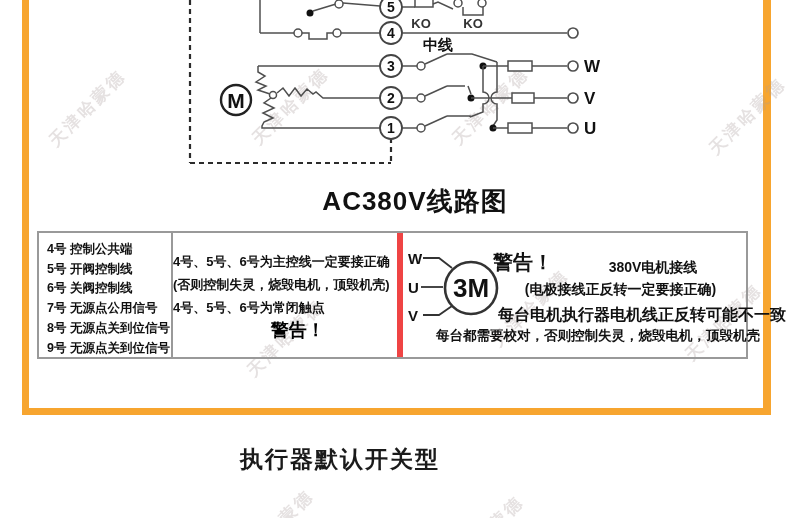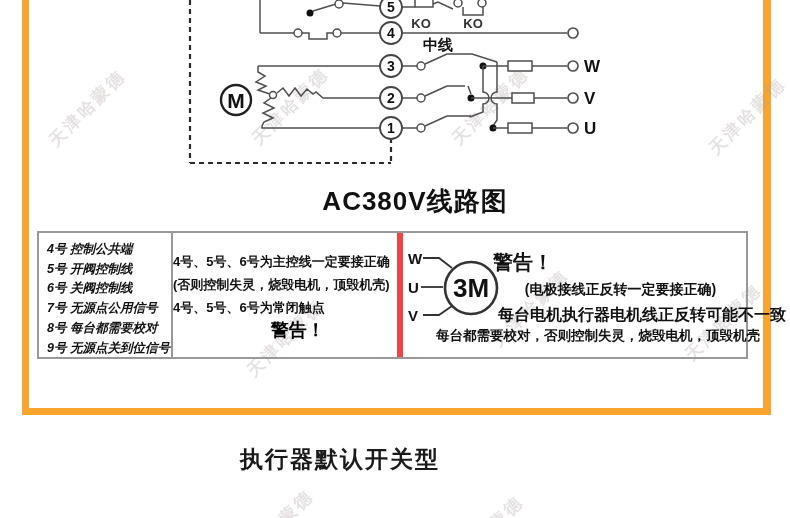--- a/index.html
+++ b/index.html
@@ -29,21 +29,21 @@
     position:absolute; left:0; top:184px; width:790px; text-align:center;
     font-size:26px; font-weight:bold; color:#111; letter-spacing:1px;margin-left:20px;
   }
 
   
   .spec-table {
     position:absolute; left:37px; top:231px; width:711px; height:128px;
     border:2px solid #999; display:flex;
   }
   .col { position:relative; height:100%; }
-  .col1 { width:134px; border-right:2px solid #999; padding:7px 0 0 8px;font-style:italic; }
+  .col1 { width:134px; border-right:2px solid #999; padding:7px 0 0 8px; }
   .col1 .line { font-size:12.5px; font-weight:bold; line-height:19.7px; color:#111; white-space:nowrap; }
   .col2 { width:230px; border-right:6px solid #ef4444; display:flex; flex-direction:column;
           justify-content:center; align-items:flex-start; }
   .col2 .t { font-size:13px; font-weight:bold; color:#111; line-height:23px; white-space:nowrap; }
   .col2 .row3 { display:flex; align-items:flex-end;flex-direction:column; }
   .col2 .warn { font-size:18px; font-weight:bold; color:#000; margin-left:12px; line-height:22px; }
   .col3 { flex:1; }
   .col3 .abs { position:absolute; font-weight:bold; color:#111; white-space:nowrap; text-align:center; }
   .c3-warn { left:90px; top:16px; font-size:20px; color:#000; }
   .c3-l1 { left:150px; top:26px; width:200px; font-size:14px; }
@@ -171,21 +171,21 @@
 </svg>
 
 <div class="diagram-title">AC380V线路图</div>
 
 <div class="spec-table">
   <div class="col col1">
     <div class="line">4号 控制公共端</div>
     <div class="line">5号 开阀控制线</div>
     <div class="line">6号 关阀控制线</div>
     <div class="line">7号 无源点公用信号</div>
-    <div class="line">8号 每台都需要校对</div>
+    <div class="line">8号 无源点关到位信号</div>
     <div class="line">9号 无源点关到位信号</div>
   </div>
 
   <div class="col col2">
     <div class="t">4号、5号、6号为主控线一定要接正确</div>
     <div class="t">(否则控制失灵，烧毁电机，顶毁机壳)</div>
     <div class="row3">
       <div class="t">4号、5号、6号为常闭触点</div>
       <div class="warn">警告！</div>
     </div>
@@ -200,19 +200,20 @@
         <circle cx="66" cy="43" r="26" stroke-width="2.6" fill="#fff"></circle>
       </g>
       <g fill="#111" font-weight="bold">
         <text x="3" y="19" font-size="15">W</text>
         <text x="3" y="48" font-size="15">U</text>
         <text x="3" y="76" font-size="15">V</text>
         <text x="66" y="52" font-size="26" text-anchor="middle">3M</text>
       </g>
     </svg>
     <div class="abs c3-warn">警告！</div>
+    <div class="abs c3-l1">380V电机接线</div>
     <div class="abs c3-l2">(电极接线正反转一定要接正确)</div>
     <div class="abs c3-l3">每台电机执行器电机线正反转可能不一致</div>
     <div class="abs c3-l4">每台都需要校对，否则控制失灵，烧毁电机，顶毁机壳</div>
   </div>
 </div>
 
 <div class="caption">执行器默认开关型</div>
 
 </body></html>

